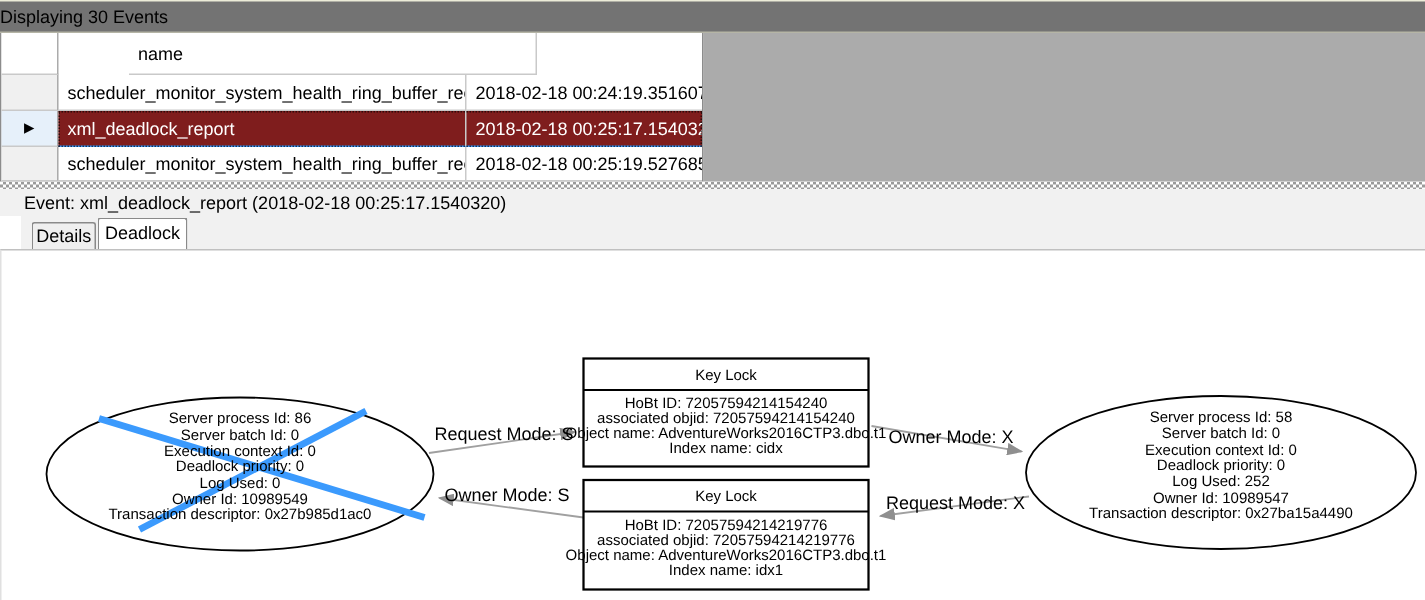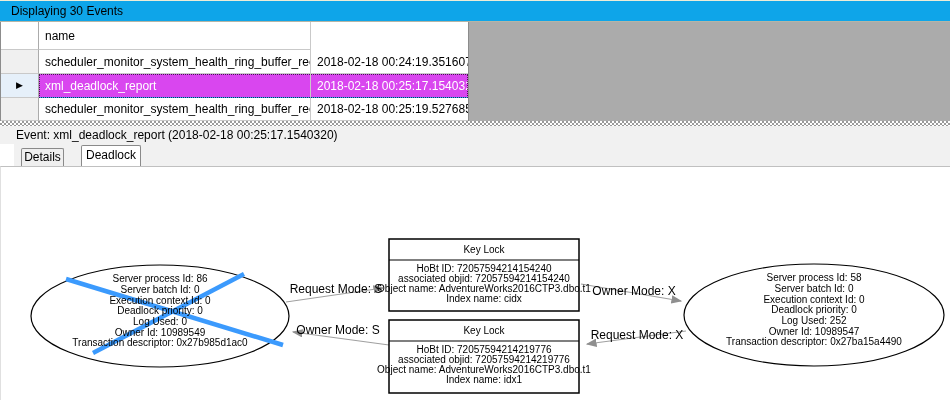--- a/index.html
+++ b/index.html
@@ -1,60 +1,60 @@
 <!DOCTYPE html>
 <html><head>
 <meta charset="utf-8">
 <style>
   * { margin:0; padding:0; box-sizing:border-box; }
   body { background:#ffffff; font-family:"Liberation Sans", sans-serif; }
   .screen { position:relative; width:950px; height:400px; background:#ffffff; overflow:hidden;
             font-family:"Liberation Sans", sans-serif; }
 
   
-  .banner { position:absolute; left:0; top:0; width:950px; height:22px; background:#0ea5e9;
+  .banner { position:absolute; left:0; top:0; width:950px; height:22px; background:#737373;
             border-top:1px solid #ECECD8; border-bottom:1px solid #B5B5A6;
-            font-size:12px; color:#000; line-height:20px; padding-left:11px; }
+            font-size:12px; color:#000; line-height:20px; padding-left:0; }
 
   
   .grid-area { position:absolute; left:0; top:22px; width:950px; height:99px; background:#ABABAB; }
   .grid-table { position:absolute; left:0; top:0; width:469px; height:99px; background:#fff;
                 border-left:1px solid #8C8C8C; border-right:1px solid #8C8C8C;
                 display:flex; flex-direction:column; }
   .g-row { display:flex; width:100%; }
-  .g-header { height:28px; }
+  .g-header { height:28px;gap:47px; }
   .g-data { height:24px; }
   .g-data.last { height:23px; }
   .cell { font-size:12px; color:#000; border-right:1px solid #C9C9C9; border-bottom:1px solid #C9C9C9;
           padding-left:6px; overflow:hidden; white-space:nowrap; display:flex; align-items:center; }
   .c-sel { width:38px; background:#F0F0F0; border-right:1px solid #ABABAB; padding-left:0;
            justify-content:center; }
   .c-name { width:272px; }
   .c-ts { width:157px; border-right:none; }
   .g-header .cell { background:#FFFFFF; }
   .row-content { display:flex; flex:1; }
-  .row-content.selected { background:#d946ef; outline:1px dotted rgba(0,0,0,0.65); outline-offset:-1px; }
+  .row-content.selected { background:#7f1d1d; outline:1px dotted rgba(0,0,0,0.65); outline-offset:-1px; }
   .row-content.selected .cell { color:#fff; border-bottom:1px solid #3E9BFE; }
   .c-sel.sel-active { background:#E6F0FA; }
   .row-arrow { font-size:9px; color:#000; line-height:9px; }
 
   
   .splitter { position:absolute; left:0; top:121px; width:950px; height:5px;
               background: repeating-conic-gradient(#9a9a9a 0% 25%, #ffffff 0% 50%) 0 0 / 4px 4px; }
 
   
   .event-bar { position:absolute; left:0; top:126px; width:950px; height:18px; background:#F1F1F1;
                font-size:12px; color:#000; line-height:18px; padding-left:16px; }
 
   
   .tab-strip { position:absolute; left:14px; top:144px; width:950px; height:22px; background:#F1F1F1; }
   .tab { position:absolute; font-size:12px; text-align:center; border:1px solid #8A8A8A;
          border-bottom:none; border-radius:2px 2px 0 0; }
   .tab-inactive { left:7px; top:4px; width:43px; height:18px; background:#EFEFEF; line-height:17px; z-index:1; }
-  .tab-active { left:51px; top:1px; width:60px; height:21px; background:#FFFFFF; line-height:19px; z-index:3;margin-left:16px; }
+  .tab-active { left:51px; top:1px; width:60px; height:21px; background:#FFFFFF; line-height:19px; z-index:3; }
 
   
   .panel { position:absolute; left:0; top:166px; width:950px; height:234px; background:#FFFFFF;
            border-top:1px solid #C0C0C0; border-left:1px solid #E0E0E0; z-index:2; }
   .graph-svg { position:absolute; left:0; top:0; }
 
   svg text { font-family:"Liberation Sans", sans-serif; }
   .node-text { font-size:10px; fill:#000; }
   .edge-label { font-size:12px; fill:#000; }
 </style>

